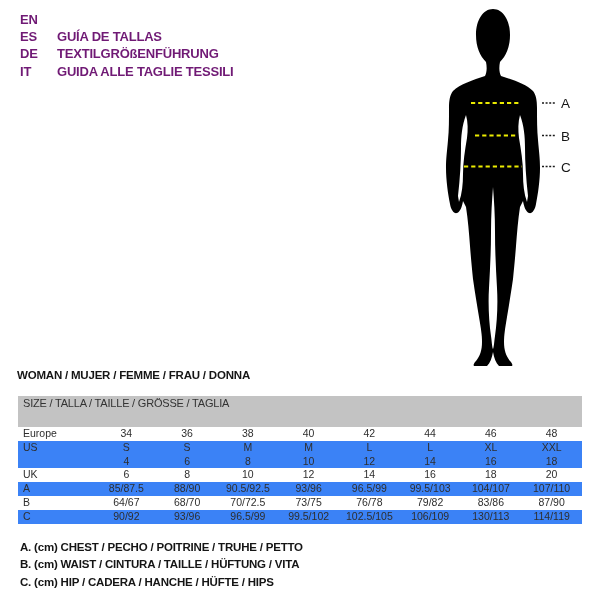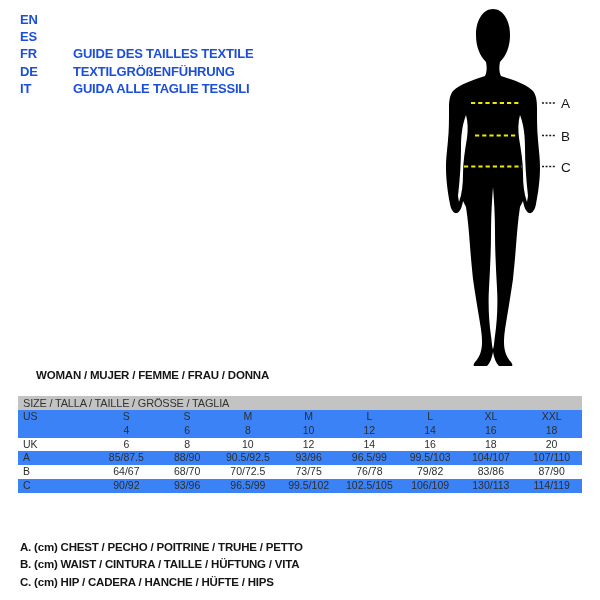--- a/index.html
+++ b/index.html
@@ -5,56 +5,53 @@
   html,body{margin:0;padding:0;}
   body{
     width:600px;height:600px;background:#ffffff;
     font-family:"Liberation Sans", sans-serif;color:#1d1d1d;
     position:relative;overflow:hidden;
   }
   .canvas{position:absolute;inset:0;width:600px;height:600px;background:#fff;}
 
   
   .langs{position:absolute;left:20px;top:11px;}
-  .lang-row{display:flex;font-weight:bold;font-size:13px;line-height:17.2px;letter-spacing:-0.2px;color:#1d4ed8;gap:16px;}
+  .lang-row{display:flex;font-weight:bold;font-size:13px;line-height:17.2px;letter-spacing:-0.2px;color:#701a75;}
   .lang-code{width:37px;flex:0 0 37px;}
 
   
   .figure-svg{position:absolute;left:420px;top:0;width:180px;height:380px;}
 
   
-  .woman-heading{position:absolute;left:36px;top:369px;font-weight:bold;font-size:11.5px;letter-spacing:-0.2px;color:#151515;}
+  .woman-heading{position:absolute;left:17px;top:369px;font-weight:bold;font-size:11.5px;letter-spacing:-0.2px;color:#151515;}
 
   
   .size-table{position:absolute;left:18px;top:396px;width:564px;}
-  .t-header{background:#c3c3c3;height:14px;line-height:15px;padding-left:5px;font-size:11px;color:#333;letter-spacing:-0.2px;}
+  .t-header{background:#c3c3c3;height:31px;line-height:15px;padding-left:5px;font-size:11px;color:#333;letter-spacing:-0.2px;}
   .t-row{display:flex;height:13.8px;line-height:13.8px;font-size:10.5px;color:#2e2e2e;}
   .t-row.shaded{background:#3b82f6;}
   .t-label{flex:0 0 73px;padding-left:5px;}
   .t-cell{flex:1 1 0;text-align:center;}
 
   
   .legend{position:absolute;left:20px;top:539px;}
   .legend-item{font-weight:bold;font-size:11.5px;line-height:17.3px;letter-spacing:-0.2px;color:#151515;}
 </style>
 </head>
 <body>
 
 <div class="canvas">
 
   <div class="langs">
     <div class="lang-row">
       <span class="lang-code">EN</span>
     </div>
     <div class="lang-row">
       <span class="lang-code">ES</span>
-    </div>
-    <div class="lang-row">
-      <span class="lang-code">FR</span>
-      <span class="lang-label">GUIDE DES TAILLES TEXTILE</span>
+      <span class="lang-label">GUÍA DE TALLAS</span>
     </div>
     <div class="lang-row">
       <span class="lang-code">DE</span>
       <span class="lang-label">TEXTILGRÖßENFÜHRUNG</span>
     </div>
     <div class="lang-row">
       <span class="lang-code">IT</span>
       <span class="lang-label">GUIDA ALLE TAGLIE TESSILI</span>
     </div>
   </div>
@@ -123,20 +120,31 @@
     <text x="141" y="108" font-size="13.5" fill="#161616">A</text>
     <text x="141" y="140.5" font-size="13.5" fill="#161616">B</text>
     <text x="141" y="171.5" font-size="13.5" fill="#161616">C</text>
   </svg>
 
   <div class="woman-heading">WOMAN / MUJER / FEMME / FRAU / DONNA</div>
 
   <div class="size-table">
     <div class="t-header">SIZE / TALLA / TAILLE / GRÖSSE / TAGLIA</div>
 
+    <div class="t-row">
+      <span class="t-label">Europe</span>
+      <span class="t-cell">34</span>
+      <span class="t-cell">36</span>
+      <span class="t-cell">38</span>
+      <span class="t-cell">40</span>
+      <span class="t-cell">42</span>
+      <span class="t-cell">44</span>
+      <span class="t-cell">46</span>
+      <span class="t-cell">48</span>
+    </div>
 
     <div class="t-row shaded">
       <span class="t-label">US</span>
       <span class="t-cell">S</span>
       <span class="t-cell">S</span>
       <span class="t-cell">M</span>
       <span class="t-cell">M</span>
       <span class="t-cell">L</span>
       <span class="t-cell">L</span>
       <span class="t-cell">XL</span>

